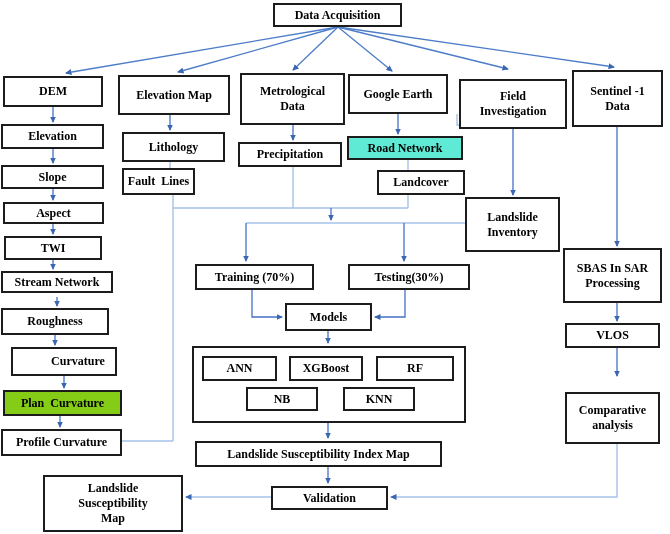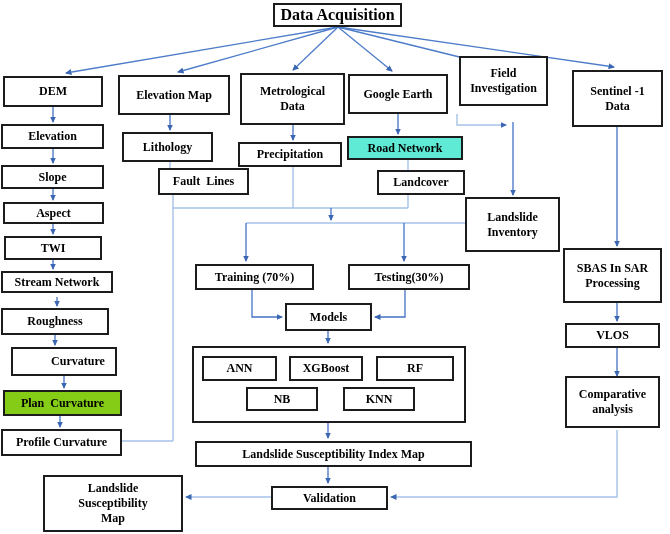--- a/index.html
+++ b/index.html
@@ -18,21 +18,21 @@
     border:2px solid #1c1c1c;
     display:flex;align-items:center;justify-content:center;
     text-align:center;
     font-weight:700;
     font-size:12px;
     line-height:1.25;
     color:#000000;
     white-space:pre-wrap;
     z-index:2;
   }
-  .node.title{font-size:16px;}
+  .node.title{font-size:12px;}
   .node.group{background:transparent;z-index:1;}
 </style>
 </head>
 <body>
 
 <div class="canvas">
   <svg id="edges" xmlns="http://www.w3.org/2000/svg" viewBox="0 0 670 534">
     <defs>
       <marker id="arrowhead" markerWidth="7" markerHeight="6" refX="5.5" refY="3" orient="auto" markerUnits="userSpaceOnUse">
         <path d="M0,0 L6.5,3 L0,6 Z" fill="#3a66b2"></path>
@@ -88,47 +88,47 @@
       <div class="node" style="left: 1px; top: 124px; width: 103px; height: 25px; border-color: rgb(28, 28, 28); background: rgb(255, 255, 255);">Elevation</div>
       <div class="node" style="left: 1px; top: 165px; width: 103px; height: 24px; border-color: rgb(28, 28, 28); background: rgb(255, 255, 255);">Slope</div>
       <div class="node" style="left: 3px; top: 202px; width: 101px; height: 22px; border-color: rgb(28, 28, 28); background: rgb(255, 255, 255);">Aspect</div>
       <div class="node" style="left: 4px; top: 236px; width: 98px; height: 24px; border-color: rgb(28, 28, 28); background: rgb(255, 255, 255);">TWI</div>
       <div class="node" style="left: 1px; top: 271px; width: 112px; height: 22px; border-color: rgb(28, 28, 28); background: rgb(255, 255, 255);">Stream Network</div>
       <div class="node" style="left: 1px; top: 308px; width: 108px; height: 27px; border-color: rgb(28, 28, 28); background: rgb(255, 255, 255);">Roughness</div>
       <div class="node" style="left: 11px; top: 347px; width: 106px; height: 29px; border-color: rgb(28, 28, 28); background: rgb(255, 255, 255); padding-left: 28px;">Curvature</div>
       <div class="node" style="left: 3px; top: 390px; width: 119px; height: 26px; border-color: rgb(28, 28, 28); background: #84cc16;">Plan  Curvature</div>
       <div class="node" style="left: 1px; top: 429px; width: 121px; height: 27px; border-color: rgb(28, 28, 28); background: rgb(255, 255, 255);">Profile Curvature</div>
       <div class="node" style="left: 118px; top: 75px; width: 112px; height: 40px; border-color: rgb(28, 28, 28); background: rgb(255, 255, 255);">Elevation Map</div>
-      <div class="node" style="left: 122px; top: 132px; width: 91px; height: 30px; border-color: rgb(28, 28, 28); background: rgb(255, 255, 255);">Lithology</div>
-      <div class="node" style="left: 122px; top: 168px; width: 91px; height: 27px; border-color: rgb(28, 28, 28); background: rgb(255, 255, 255); margin-left: 36px;">Fault  Lines</div>
+      <div class="node" style="left: 122px; top: 132px; width: 103px; height: 30px; border-color: rgb(28, 28, 28); background: rgb(255, 255, 255);">Lithology</div>
+      <div class="node" style="left: 122px; top: 168px; width: 73px; height: 27px; border-color: rgb(28, 28, 28); background: rgb(255, 255, 255);">Fault  Lines</div>
       <div class="node" style="left: 240px; top: 73px; width: 105px; height: 52px; border-color: rgb(28, 28, 28); background: rgb(255, 255, 255);">Metrological
 Data</div>
       <div class="node" style="left: 238px; top: 142px; width: 104px; height: 25px; border-color: rgb(28, 28, 28); background: rgb(255, 255, 255);">Precipitation</div>
       <div class="node" style="left: 348px; top: 74px; width: 100px; height: 40px; border-color: rgb(28, 28, 28); background: rgb(255, 255, 255);">Google Earth</div>
       <div class="node" style="left: 347px; top: 136px; width: 116px; height: 24px; border-color: rgb(28, 28, 28); background: #5eead4;">Road Network</div>
       <div class="node" style="left: 377px; top: 170px; width: 88px; height: 25px; border-color: rgb(28, 28, 28); background: rgb(255, 255, 255);">Landcover</div>
-      <div class="node" style="left: 459px; top: 56px; width: 89px; height: 50px; border-color: rgb(28, 28, 28); background: rgb(255, 255, 255);">Field
+      <div class="node" style="left: 459px; top: 79px; width: 108px; height: 50px; border-color: rgb(28, 28, 28); background: rgb(255, 255, 255);">Field
 Investigation</div>
       <div class="node" style="left: 572px; top: 70px; width: 91px; height: 57px; border-color: rgb(28, 28, 28); background: rgb(255, 255, 255);">Sentinel -1
 Data</div>
       <div class="node" style="left: 465px; top: 197px; width: 95px; height: 55px; border-color: rgb(28, 28, 28); background: rgb(255, 255, 255);">Landslide
 Inventory</div>
       <div class="node" style="left: 195px; top: 264px; width: 119px; height: 26px; border-color: rgb(28, 28, 28); background: rgb(255, 255, 255);">Training (70%)</div>
       <div class="node" style="left: 348px; top: 264px; width: 122px; height: 26px; border-color: rgb(28, 28, 28); background: rgb(255, 255, 255);">Testing(30%)</div>
       <div class="node" style="left: 285px; top: 303px; width: 87px; height: 28px; border-color: rgb(28, 28, 28); background: rgb(255, 255, 255);">Models</div>
       <div class="node group" style="left: 192px; top: 346px; width: 274px; height: 77px; border-color: rgb(28, 28, 28);"></div>
       <div class="node" style="left: 202px; top: 356px; width: 75px; height: 25px; border-color: rgb(28, 28, 28); background: rgb(255, 255, 255);">ANN</div>
       <div class="node" style="left: 289px; top: 356px; width: 74px; height: 25px; border-color: rgb(28, 28, 28); background: rgb(255, 255, 255);">XGBoost</div>
       <div class="node" style="left: 376px; top: 356px; width: 78px; height: 25px; border-color: rgb(28, 28, 28); background: rgb(255, 255, 255);">RF</div>
       <div class="node" style="left: 246px; top: 387px; width: 72px; height: 24px; border-color: rgb(28, 28, 28); background: rgb(255, 255, 255);">NB</div>
       <div class="node" style="left: 343px; top: 387px; width: 72px; height: 24px; border-color: rgb(28, 28, 28); background: rgb(255, 255, 255);">KNN</div>
-      <div class="node" style="left: 195px; top: 441px; width: 277px; height: 26px; border-color: rgb(28, 28, 28); background: rgb(255, 255, 255);">Landslide Susceptibility Index Map</div>
+      <div class="node" style="left: 195px; top: 441px; width: 247px; height: 26px; border-color: rgb(28, 28, 28); background: rgb(255, 255, 255);">Landslide Susceptibility Index Map</div>
       <div class="node" style="left: 271px; top: 486px; width: 117px; height: 24px; border-color: rgb(28, 28, 28); background: rgb(255, 255, 255);">Validation</div>
       <div class="node" style="left: 43px; top: 475px; width: 140px; height: 57px; border-color: rgb(28, 28, 28); background: rgb(255, 255, 255);">Landslide
 Susceptibility
 Map</div>
       <div class="node" style="left: 563px; top: 248px; width: 99px; height: 55px; border-color: rgb(28, 28, 28); background: rgb(255, 255, 255);">SBAS In SAR
 Processing</div>
       <div class="node" style="left: 565px; top: 323px; width: 95px; height: 25px; border-color: rgb(28, 28, 28); background: rgb(255, 255, 255);">VLOS</div>
-      <div class="node" style="left: 565px; top: 376px; width: 95px; height: 52px; border-color: rgb(28, 28, 28); background: rgb(255, 255, 255);">Comparative
+      <div class="node" style="left: 565px; top: 392px; width: 95px; height: 52px; border-color: rgb(28, 28, 28); background: rgb(255, 255, 255);">Comparative
 analysis</div>
     </div>
 </div>
 
 </body></html>

